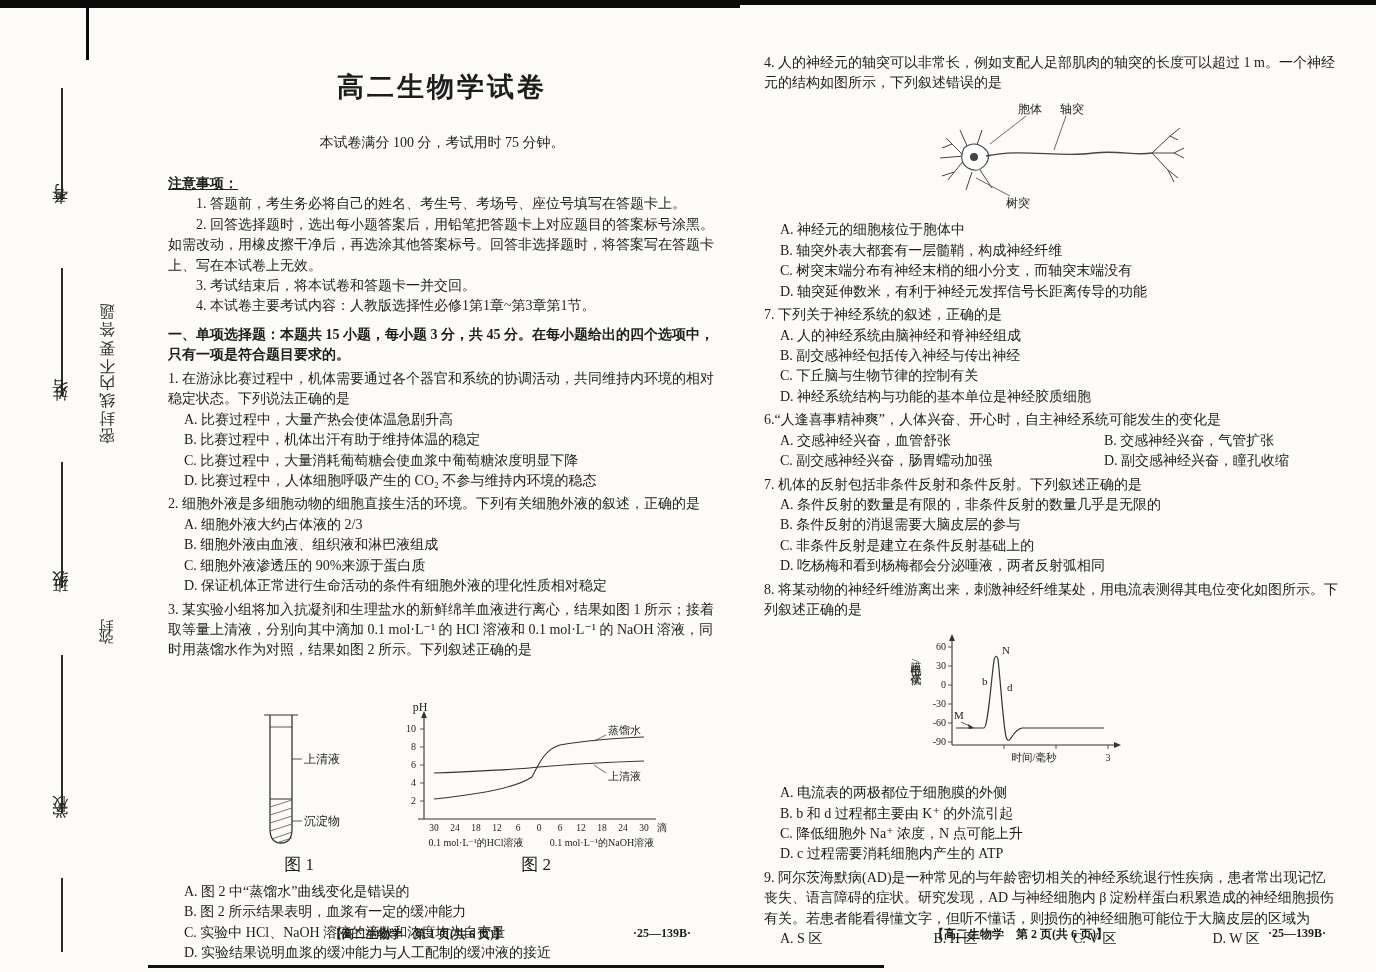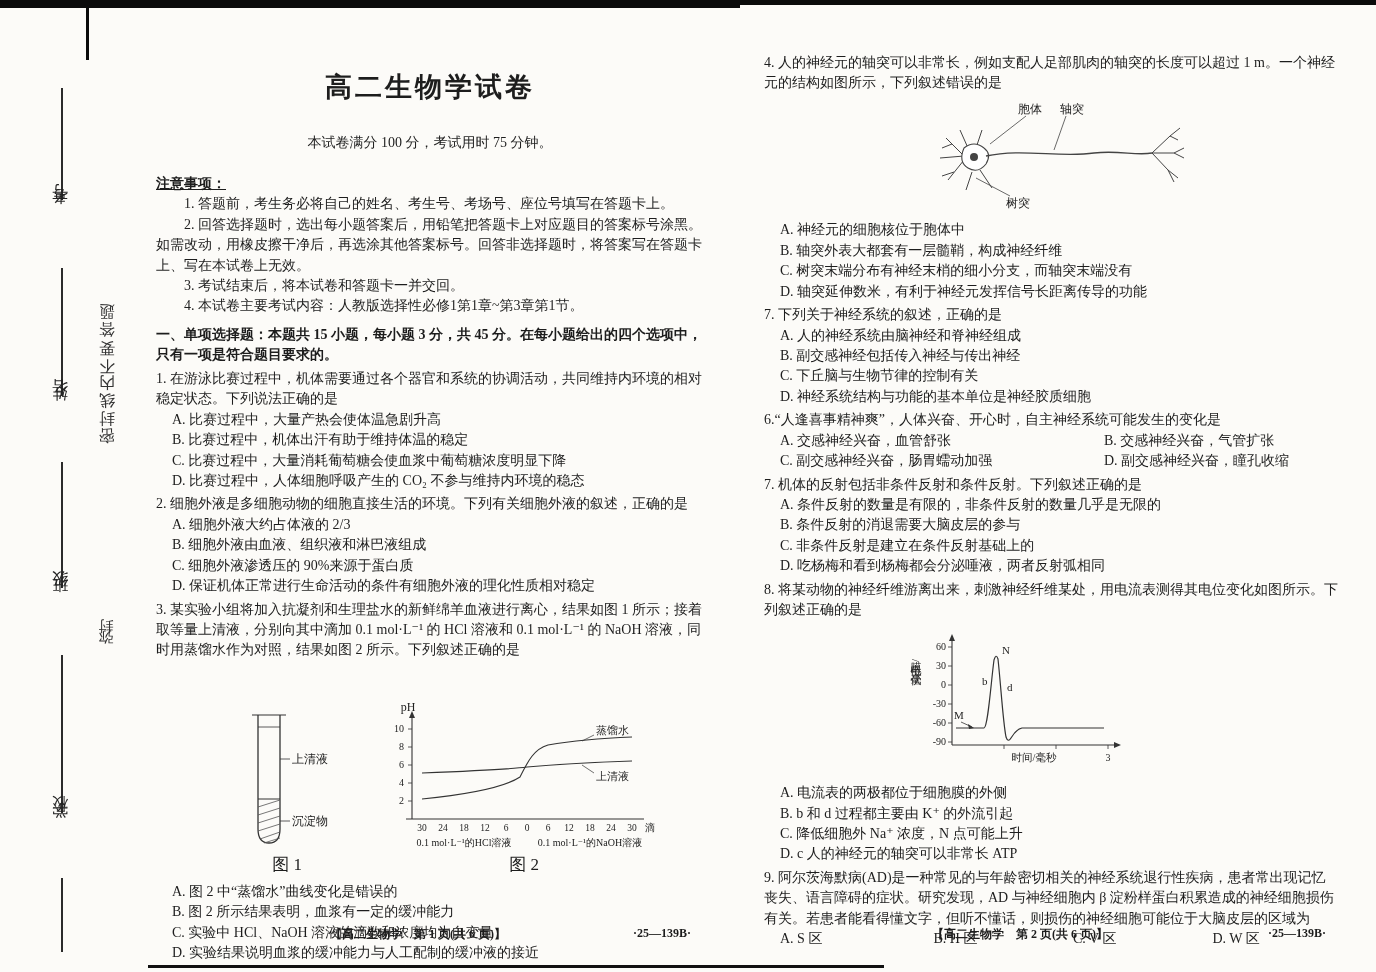--- a/index.html
+++ b/index.html
@@ -26,21 +26,21 @@
     position: absolute; left: 97px; writing-mode: vertical-rl;
     transform: rotate(180deg); font-size: 16px; letter-spacing: 18px; color: #333;
   }
   .seal-extra {
     position: absolute; left: 97px; writing-mode: vertical-rl;
     transform: rotate(180deg); font-size: 15px; letter-spacing: 10px; color: #333;
   }
 
   
   .page { position: absolute; font-size: 14px; line-height: 1.46; }
-  .page-1 { left: 156px; top: 44px; width: 548px; }
+  .page-1 { left: 168px; top: 44px; width: 548px; }
   .page-2 { left: 764px; top: 50px; width: 574px; }
 
   h1.title { font-size: 27px; text-align: center; margin: 24px 0 26px; letter-spacing: 3px; font-weight: bold; }
   .subtitle { text-align: center; margin: 0 0 20px; }
   p { margin: 0; }
   .bold { font-weight: bold; text-decoration: underline; }
   .note { text-indent: 2em; }
   .section { font-weight: bold; margin-top: 8px; }
   .question { margin-top: 3px; }
   .option { padding-left: 16px; }
@@ -284,21 +284,21 @@
           <text x="98" y="27" font-size="11">N</text>
           <text x="103" y="64" font-size="11">d</text>
 
           <text x="130" y="134" font-size="10.5" text-anchor="middle">时间/毫秒</text>
           <text x="204" y="134" font-size="10" text-anchor="middle">3</text>
         </svg>
       </div>
       <p class="option">A. 电流表的两极都位于细胞膜的外侧</p>
       <p class="option">B. b 和 d 过程都主要由 K⁺ 的外流引起</p>
       <p class="option">C. 降低细胞外 Na⁺ 浓度，N 点可能上升</p>
-      <p class="option">D. c 人的神经元的轴突可以非常长 ATP</p>
+      <p class="option">D. c 过程需要消耗细胞内产生的 ATP</p>
     </div>
 
     <div class="question">
       <p class="stem">9. 阿尔茨海默病(AD)是一种常见的与年龄密切相关的神经系统退行性疾病，患者常出现记忆丧失、语言障碍的症状。研究发现，AD 与神经细胞内 β 淀粉样蛋白积累造成的神经细胞损伤有关。若患者能看得懂文字，但听不懂话，则损伤的神经细胞可能位于大脑皮层的区域为</p>
       <div class="opt-4">
         <span>A. S 区</span>
         <span>B. H 区</span>
         <span>C. V 区</span>
         <span>D. W 区</span>
       </div>

